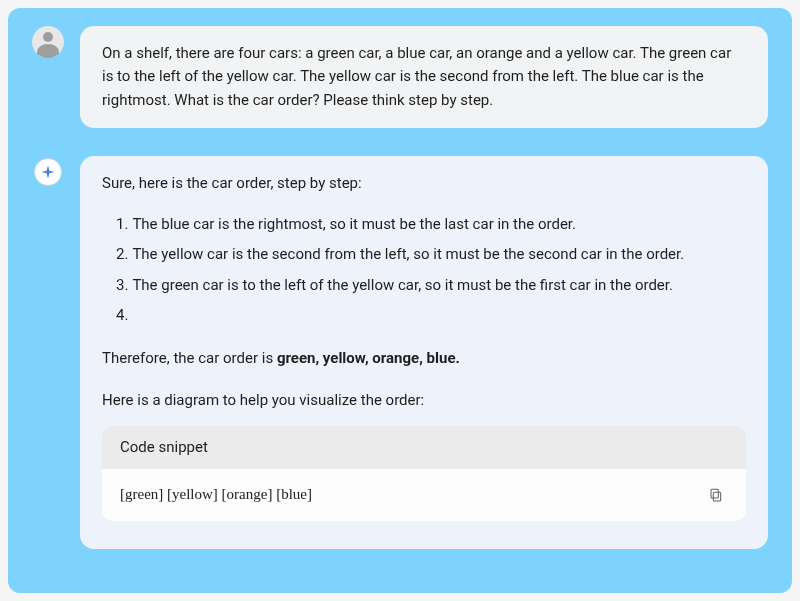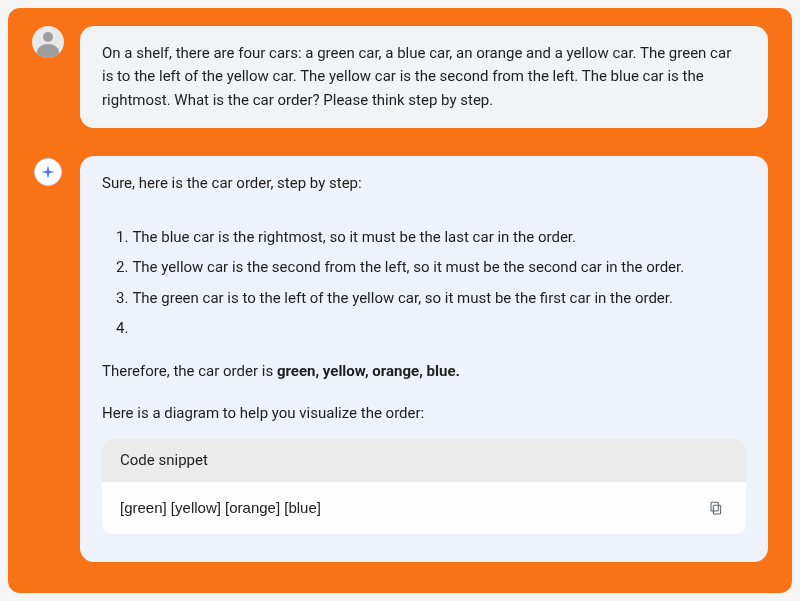--- a/index.html
+++ b/index.html
@@ -8,21 +8,21 @@
       box-sizing: border-box;
     }
     body {
       font-family: -apple-system, BlinkMacSystemFont, "Segoe UI", Roboto, Arial, sans-serif;
       background: #f5f5f5;
       width: 800px;
       height: 601px;
       padding: 8px;
     }
     .container {
-      background: #f97316;
+      background: #7dd3fc;
       border-radius: 12px;
       padding: 18px 24px 24px 24px;
       height: 100%;
       overflow: hidden;
     }
     .message-row {
       display: flex;
       align-items: flex-start;
       gap: 16px;
       margin-bottom: 28px;
@@ -91,21 +91,21 @@
       color: #1f1f1f;
     }
     .user-bubble {
       background: #f1f3f4;
     }
     .assistant-bubble {
       background: #eef3fb;
       padding-bottom: 28px;
     }
     .intro-line {
-      margin-bottom: 31px;
+      margin-bottom: 18px;
     }
     .step-list {
       list-style: none;
       margin-left: 14px;
       margin-bottom: 20px;
     }
     .step-list li {
       margin-bottom: 7px;
       display: flex;
     }
@@ -133,21 +133,21 @@
       font-size: 15px;
       color: #1f1f1f;
     }
     .code-body {
       display: flex;
       align-items: center;
       justify-content: space-between;
       padding: 14px 18px 14px 18px;
     }
     .code-text {
-      font-family: Liberation Sans, sans-serif;
+      font-family: Liberation Serif, serif;
       font-size: 15px;
       color: #202124;
     }
     .copy-btn {
       background: none;
       border: none;
       padding: 4px;
       cursor: pointer;
       color: #5f6368;
       display: flex;

